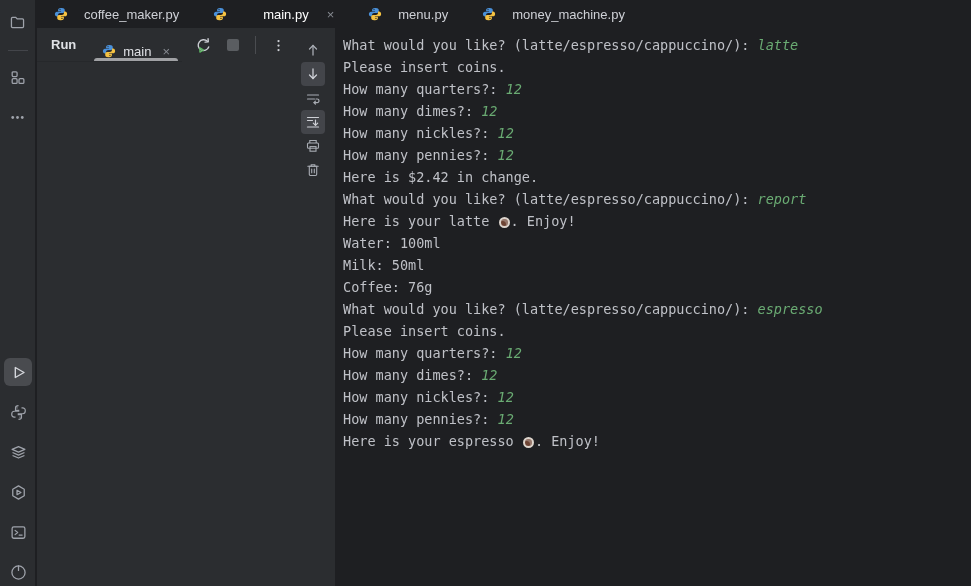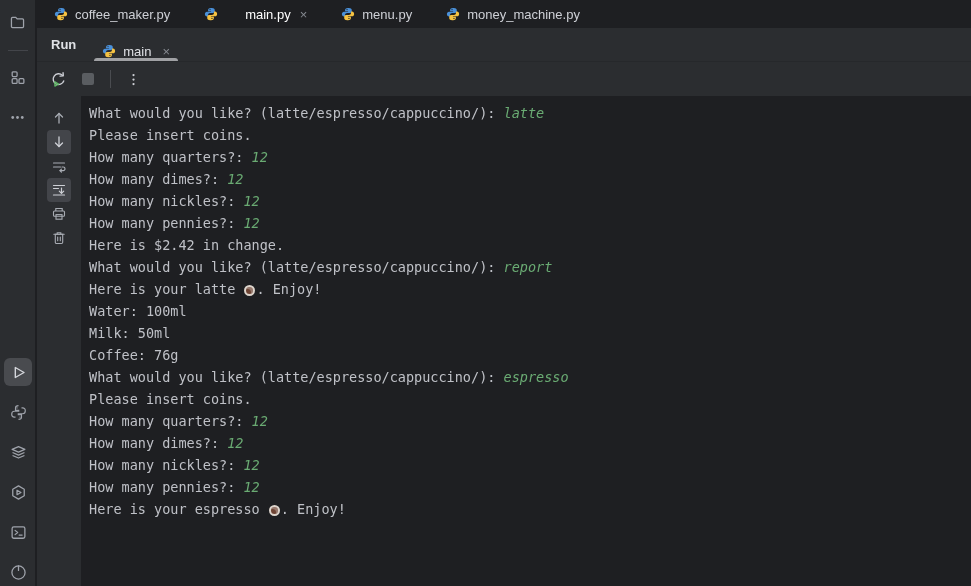--- a/index.html
+++ b/index.html
@@ -14,28 +14,28 @@
   .ab-bottom { position:absolute; bottom:-12px; left:0; width:36px;
     display:flex; flex-direction:column; align-items:center; }
   .ab-icon { width:28px; height:28px; display:flex; align-items:center; justify-content:center;
     border-radius:6px; margin-bottom:12px; color:#9fa3ab; cursor:pointer; }
   .ab-icon.active { background:#494b4f; color:#d5d7dc; }
   .ab-sep { width:20px; height:1px; background:#43454a; margin:2px 0 12px 0; }
 
   
   .editor-tabs { position:absolute; left:37px; top:0; right:0; height:28px;
     background:#1e1f22; display:flex; align-items:stretch; }
-  .etab { display:flex; align-items:center; gap:7px; padding:0 17px; font-size:13px;
+  .etab { display:flex; align-items:center; gap:16px; padding:0 17px; font-size:13px;
     color:#ced0d6; cursor:pointer; white-space:nowrap; }
   .etab.active .etab-label { color:#ffffff;margin-left:20px; }
   .etab-close { color:#868a91; font-size:13px; line-height:1; margin-left:2px; cursor:pointer; }
 
   
   .run-panel { position:absolute; left:37px; top:28px; right:0; bottom:0;
-    background:#2b2d30; display:flex; flex-direction:column; }
+    background:#2b2d30; display:flex; }
   .run-header { height:34px; display:flex; align-items:stretch; border-bottom:1px solid #26282b; }
   .run-title { display:flex; align-items:center; padding:0 14px 0 14px; font-size:13px;
     font-weight:700; color:#dfe1e5; }
   .run-tab { position:relative; display:flex; align-items:center; gap:7px; padding:0 12px;
     font-size:13px; color:#dfe1e5; cursor:pointer;margin-top:13px; }
   .run-tab::after { content:""; position:absolute; left:4px; right:4px; bottom:0;
     height:3px; border-radius:3px 3px 0 0; background:#a0a1a4; }
   .run-tab .etab-close { margin-left:4px; }
 
   .run-toolbar { height:34px; display:flex; align-items:center; padding-left:8px; gap:4px; }

